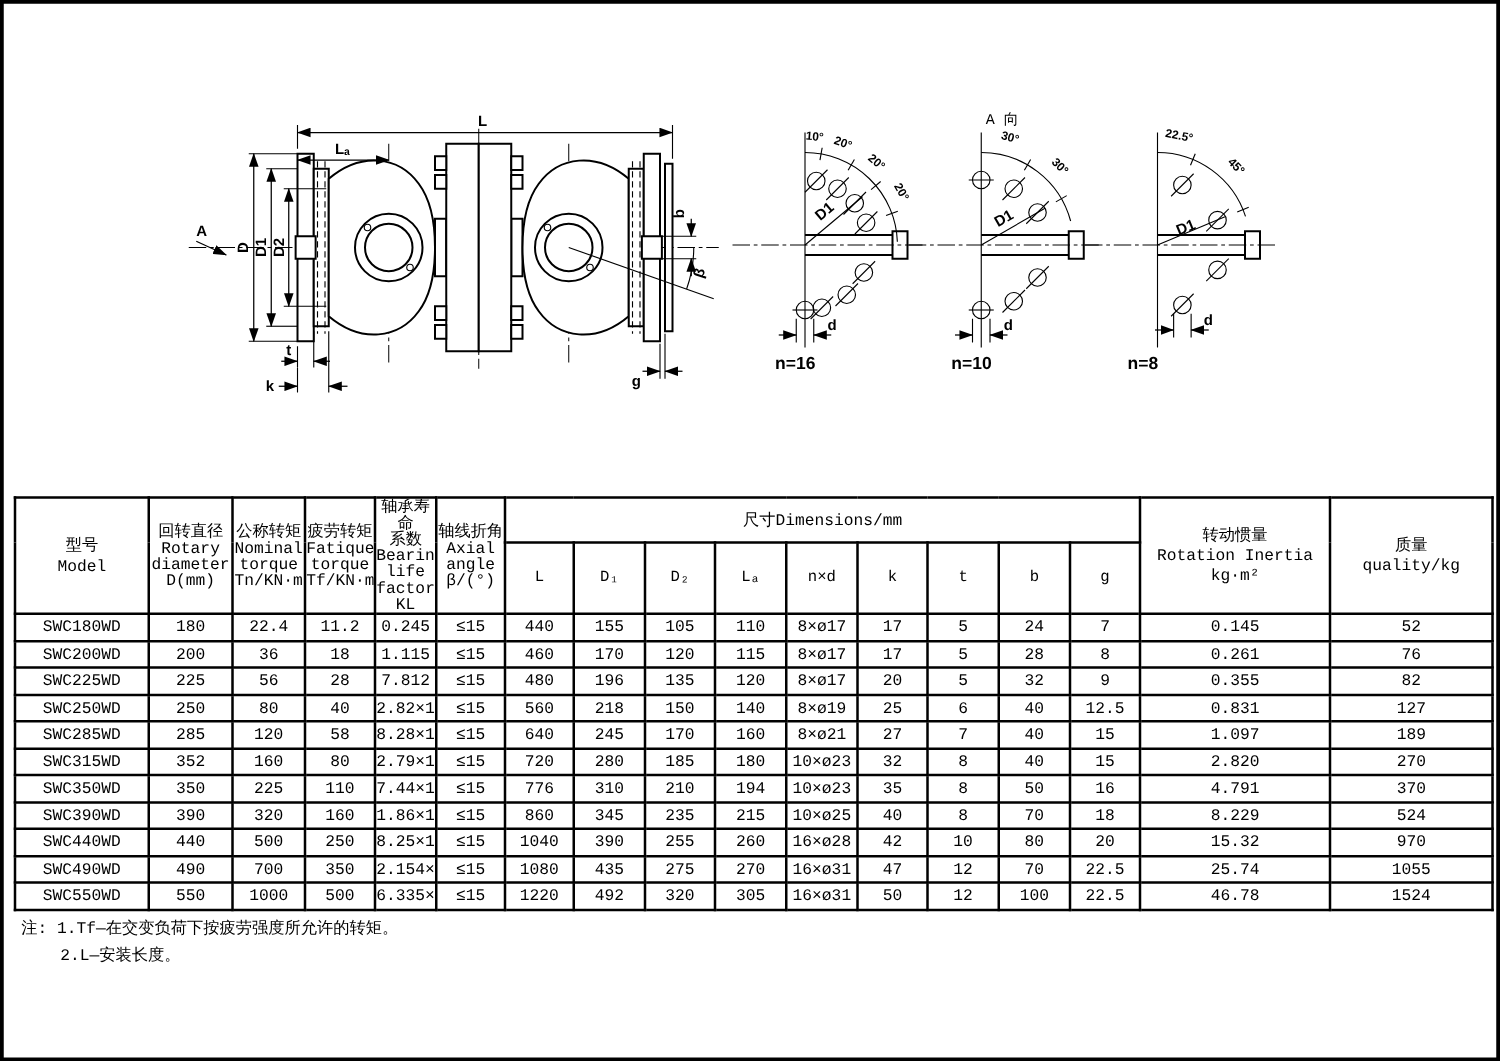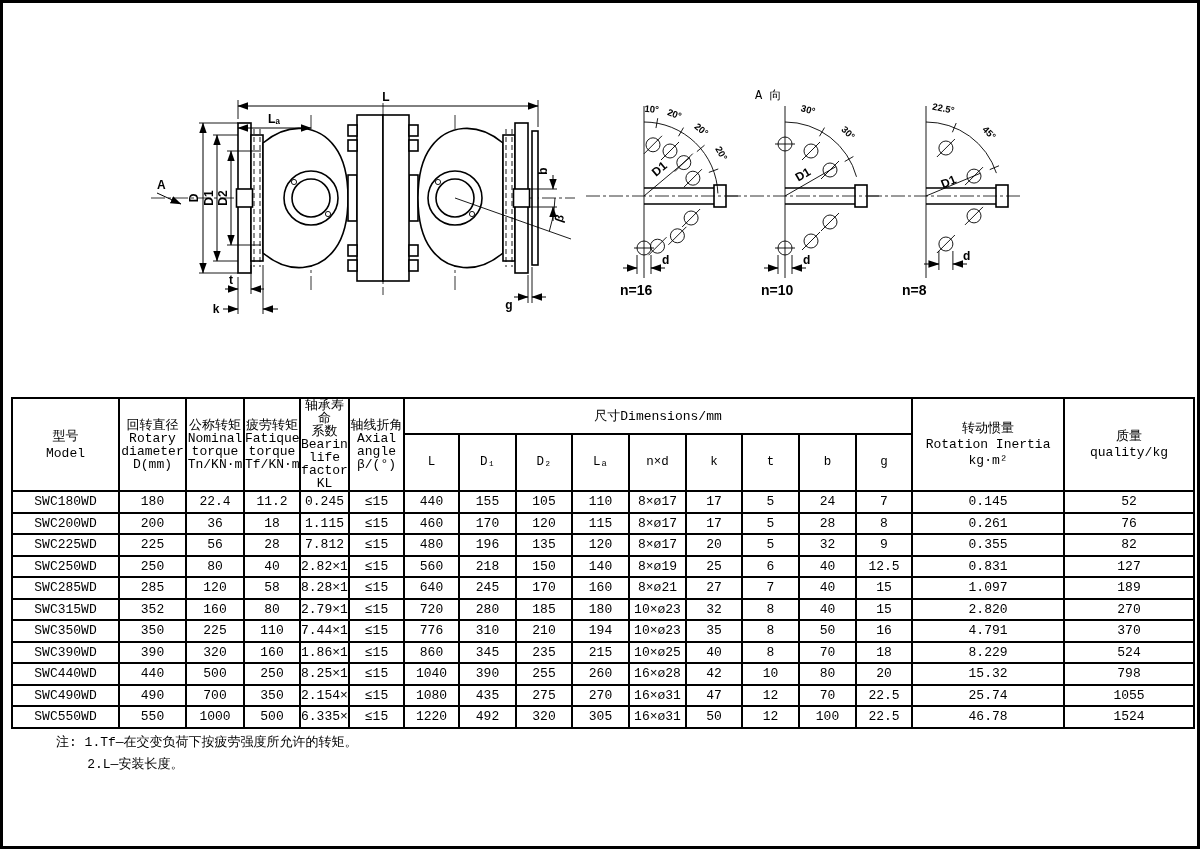--- a/index.html
+++ b/index.html
@@ -21,23 +21,23 @@
   table.params th,table.params td{border:2px solid #000;text-align:center;vertical-align:middle;
         padding:0;overflow:hidden;font-weight:normal;}
   thead th{white-space:pre-line;}
   tr.grp th{height:24px;font-size:13px;}
   tr.sub th{height:40px;font-size:12.5px;}
   .h-sm{font-size:10.5px;line-height:13px;}
   .h-md{font-size:12px;line-height:16px;}
   .h-lg{font-size:13px;line-height:17px;}
   tbody td{height:19.5px;font-size:13px;line-height:15px;}
   .notes{position:absolute;top:729px;font-size:13px;line-height:22px;white-space:pre;}
-  .notes.cn{left:14px;margin-left:39px;}
+  .notes.cn{left:14px;}
   .notes.en{left:505px;}
-  .dirlabel{position:absolute;left:752px;top:84px;width:60px;text-align:left;font-size:12px;}
+  .dirlabel{position:absolute;left:752px;top:84px;width:60px;text-align:right;font-size:12px;}
 </style>
 </head>
 <body>
 
 <div class="page">
 
   <svg style="left:140px;top:60px;" width="440" height="255" viewBox="0 0 440 255">
     <defs>
       <marker id="ah" viewBox="0 0 10 7" refX="9.5" refY="3.5" markerWidth="11" markerHeight="8" orient="auto-start-reverse">
         <path d="M0,0L10,3.5L0,7Z" fill="#000"></path>
@@ -523,21 +523,21 @@
           <td>1040</td>
           <td>390</td>
           <td>255</td>
           <td>260</td>
           <td>16×ø28</td>
           <td>42</td>
           <td>10</td>
           <td>80</td>
           <td>20</td>
           <td>15.32</td>
-          <td>798</td>
+          <td>970</td>
         </tr>
         <tr>
           <td>SWC490WD</td>
           <td>490</td>
           <td>700</td>
           <td>350</td>
           <td>2.154×10⁴</td>
           <td>≤15</td>
           <td>1080</td>
           <td>435</td>

